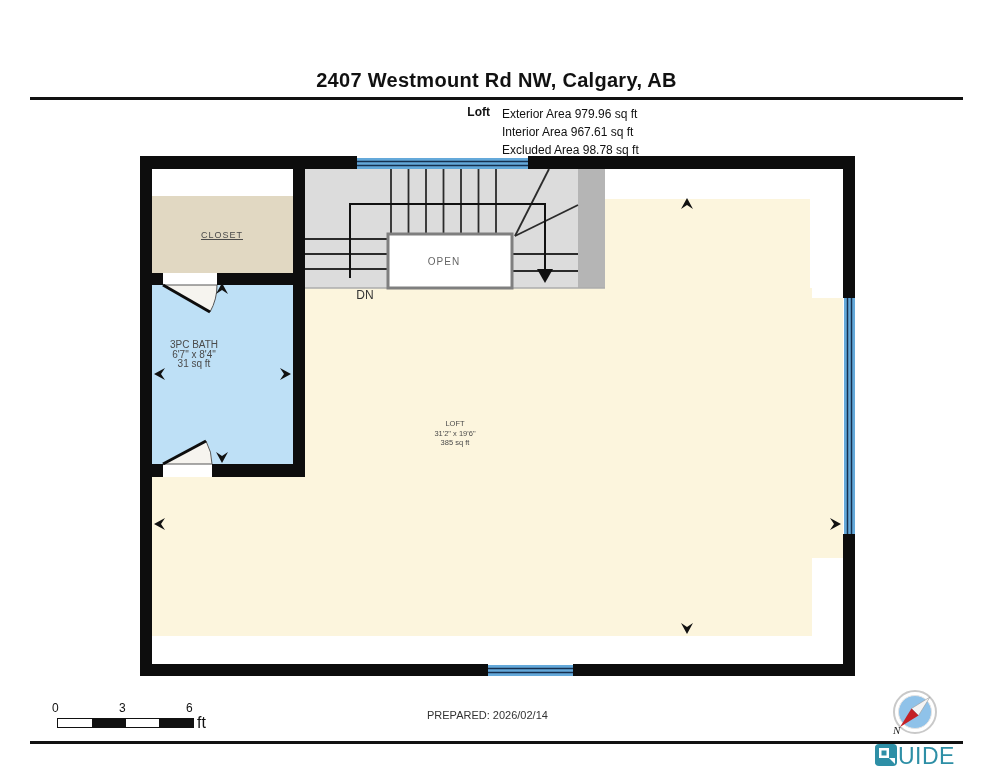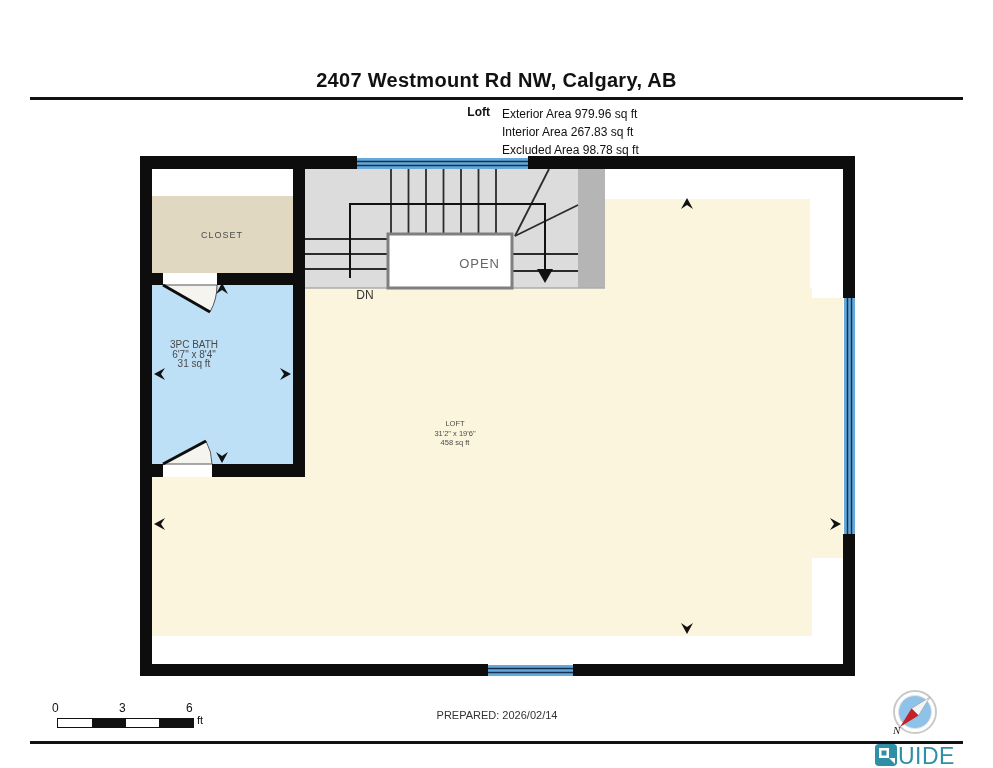--- a/index.html
+++ b/index.html
@@ -6,50 +6,50 @@
   #page{position:relative;width:993px;height:768px;background:#ffffff;overflow:hidden;
         font-family:"Liberation Sans", sans-serif;color:#111;margin-top:36px;}
   .abs{position:absolute;}
   #title{left:0;top:33px;width:993px;text-align:center;font-size:20px;font-weight:bold;letter-spacing:.3px;}
   #title-rule{left:30px;top:61px;width:933px;height:3px;background:#111;}
   #area-block{left:440px;top:69px;display:flex;gap:12px;font-size:12px;}
   #area-floor{width:50px;text-align:right;font-weight:bold;}
   .area-line{line-height:18px;white-space:nowrap;}
   svg{position:absolute;left:0;top:0;}
   .roomlabel{position:absolute;text-align:center;color:#4a4a4a;}
-  #closet-label{left:162px;top:194px;width:120px;font-size:9px;letter-spacing:1px;}
-  #open-label{left:388px;top:220px;width:112px;font-size:13px;color:#666;letter-spacing:1px;text-align:right;}
+  #closet-label{left:162px;top:194px;width:120px;font-size:9px;letter-spacing:1px;text-decoration:underline;}
+  #open-label{left:388px;top:220px;width:112px;font-size:10px;color:#666;letter-spacing:1px;}
   #dn-label{left:350px;top:252px;width:30px;font-size:12px;color:#333;}
   #bath-label{left:134px;top:304px;width:120px;font-size:10px;line-height:9.5px;}
   #loft-label{left:395px;top:383px;width:120px;font-size:7.5px;line-height:9.5px;}
   
   .tick{position:absolute;font-size:12px;color:#111;}
   #scalebar{left:57px;top:682px;width:135px;height:8px;border:1px solid #111;display:flex;}
   #scalebar div{height:100%;}
-  #scale-unit{left:197px;top:678px;font-size:11px;}
-  #prepared{left:427px;top:673px;width:140px;text-align:center;font-size:11px;color:#333;}
+  #scale-unit{left:197px;top:678px;font-size:16px;}
+  #prepared{left:427px;top:673px;width:140px;text-align:left;font-size:11px;color:#333;}
   #compass-n{left:893px;top:688px;font-size:11px;font-style:italic;font-family:"Liberation Serif",serif;color:#222;}
   
   #footer-rule{left:30px;top:705px;width:933px;height:3px;background:#111;}
   #disclaimer{left:38px;top:712px;width:820px;font-size:10px;color:#1a1a1a;}
   #brand{left:874px;top:707px;display:flex;align-items:center;gap:4px;}
   #brand-text{font-size:23px;color:#2E8FA6;letter-spacing:.5px;}
 </style>
 </head>
 <body>
 
 <div id="page">
 
   <div class="abs" id="title">2407 Westmount Rd NW, Calgary, AB</div>
   <div class="abs" id="title-rule"></div>
   <div class="abs" id="area-block">
     <div id="area-floor">Loft</div>
     <div>
       <div class="area-line">Exterior Area 979.96 sq ft</div>
-      <div class="area-line">Interior Area 267.83 sq ft</div>
+      <div class="area-line">Interior Area 967.61 sq ft</div>
       <div class="area-line">Excluded Area 98.78 sq ft</div>
     </div>
   </div>
 
   <svg width="993" height="768" viewBox="0 0 993 768">
 
     <g>
       <rect x="605" y="163" width="205" height="89" fill="#FCF5DD"></rect>
       <rect x="305" y="252" width="507" height="348" fill="#FCF5DD"></rect>
       <rect x="812" y="262" width="31" height="260" fill="#FCF5DD"></rect>
@@ -141,21 +141,21 @@
   <div class="roomlabel" id="open-label">OPEN</div>
   <div class="roomlabel" id="dn-label">DN</div>
   <div class="roomlabel" id="bath-label">
     <div>3PC BATH</div>
     <div>6'7" x 8'4"</div>
     <div>31 sq ft</div>
   </div>
   <div class="roomlabel" id="loft-label">
     <div>LOFT</div>
     <div>31'2" x 19'6"</div>
-    <div>458 sq ft</div>
+    <div>385 sq ft</div>
   </div>
 
   <div class="abs tick" style="left:52px;top:665px;">0</div>
   <div class="abs tick" style="left:119px;top:665px;">3</div>
   <div class="abs tick" style="left:186px;top:665px;">6</div>
   <div class="abs" id="scalebar">
     <div style="width:33.75px;background:#fff;"></div>
     <div style="width:33.75px;background:#111;"></div>
     <div style="width:33.75px;background:#fff;"></div>
     <div style="width:33.75px;background:#111;"></div>

